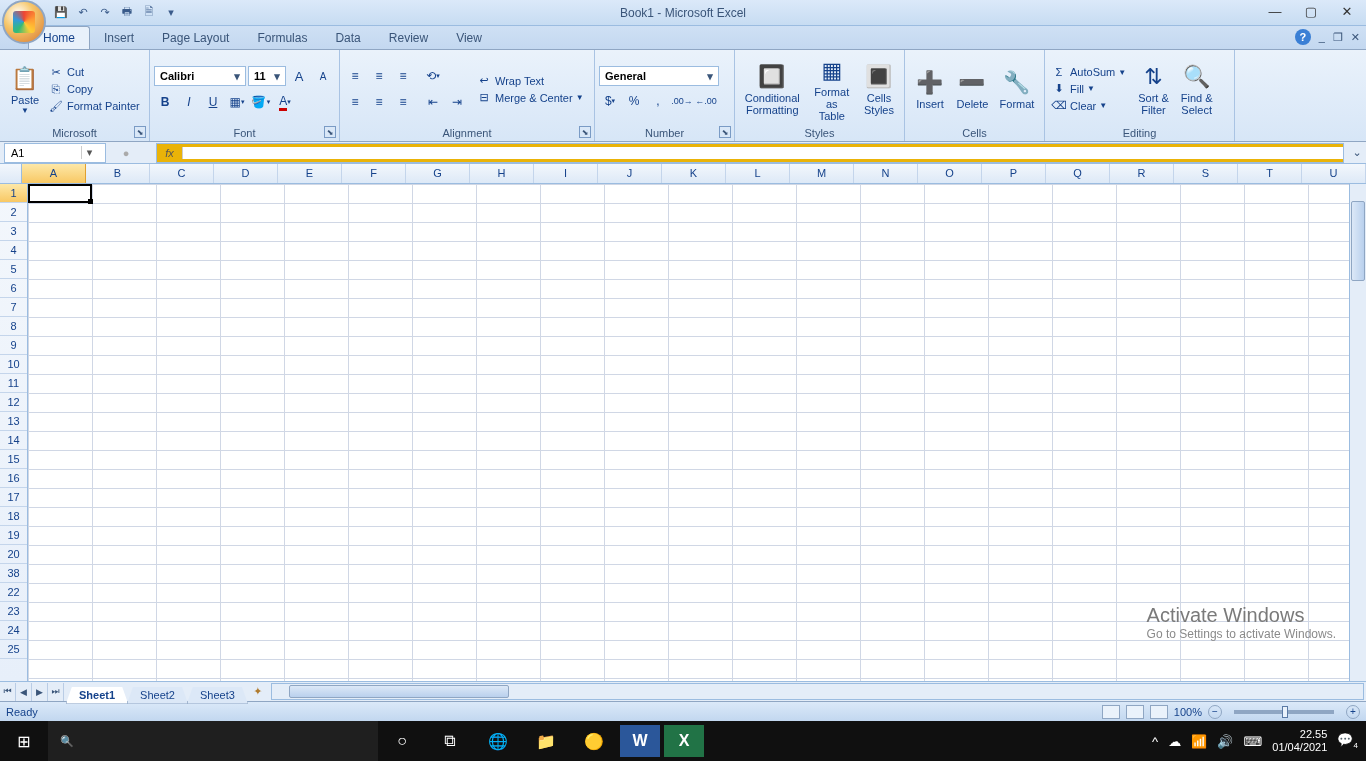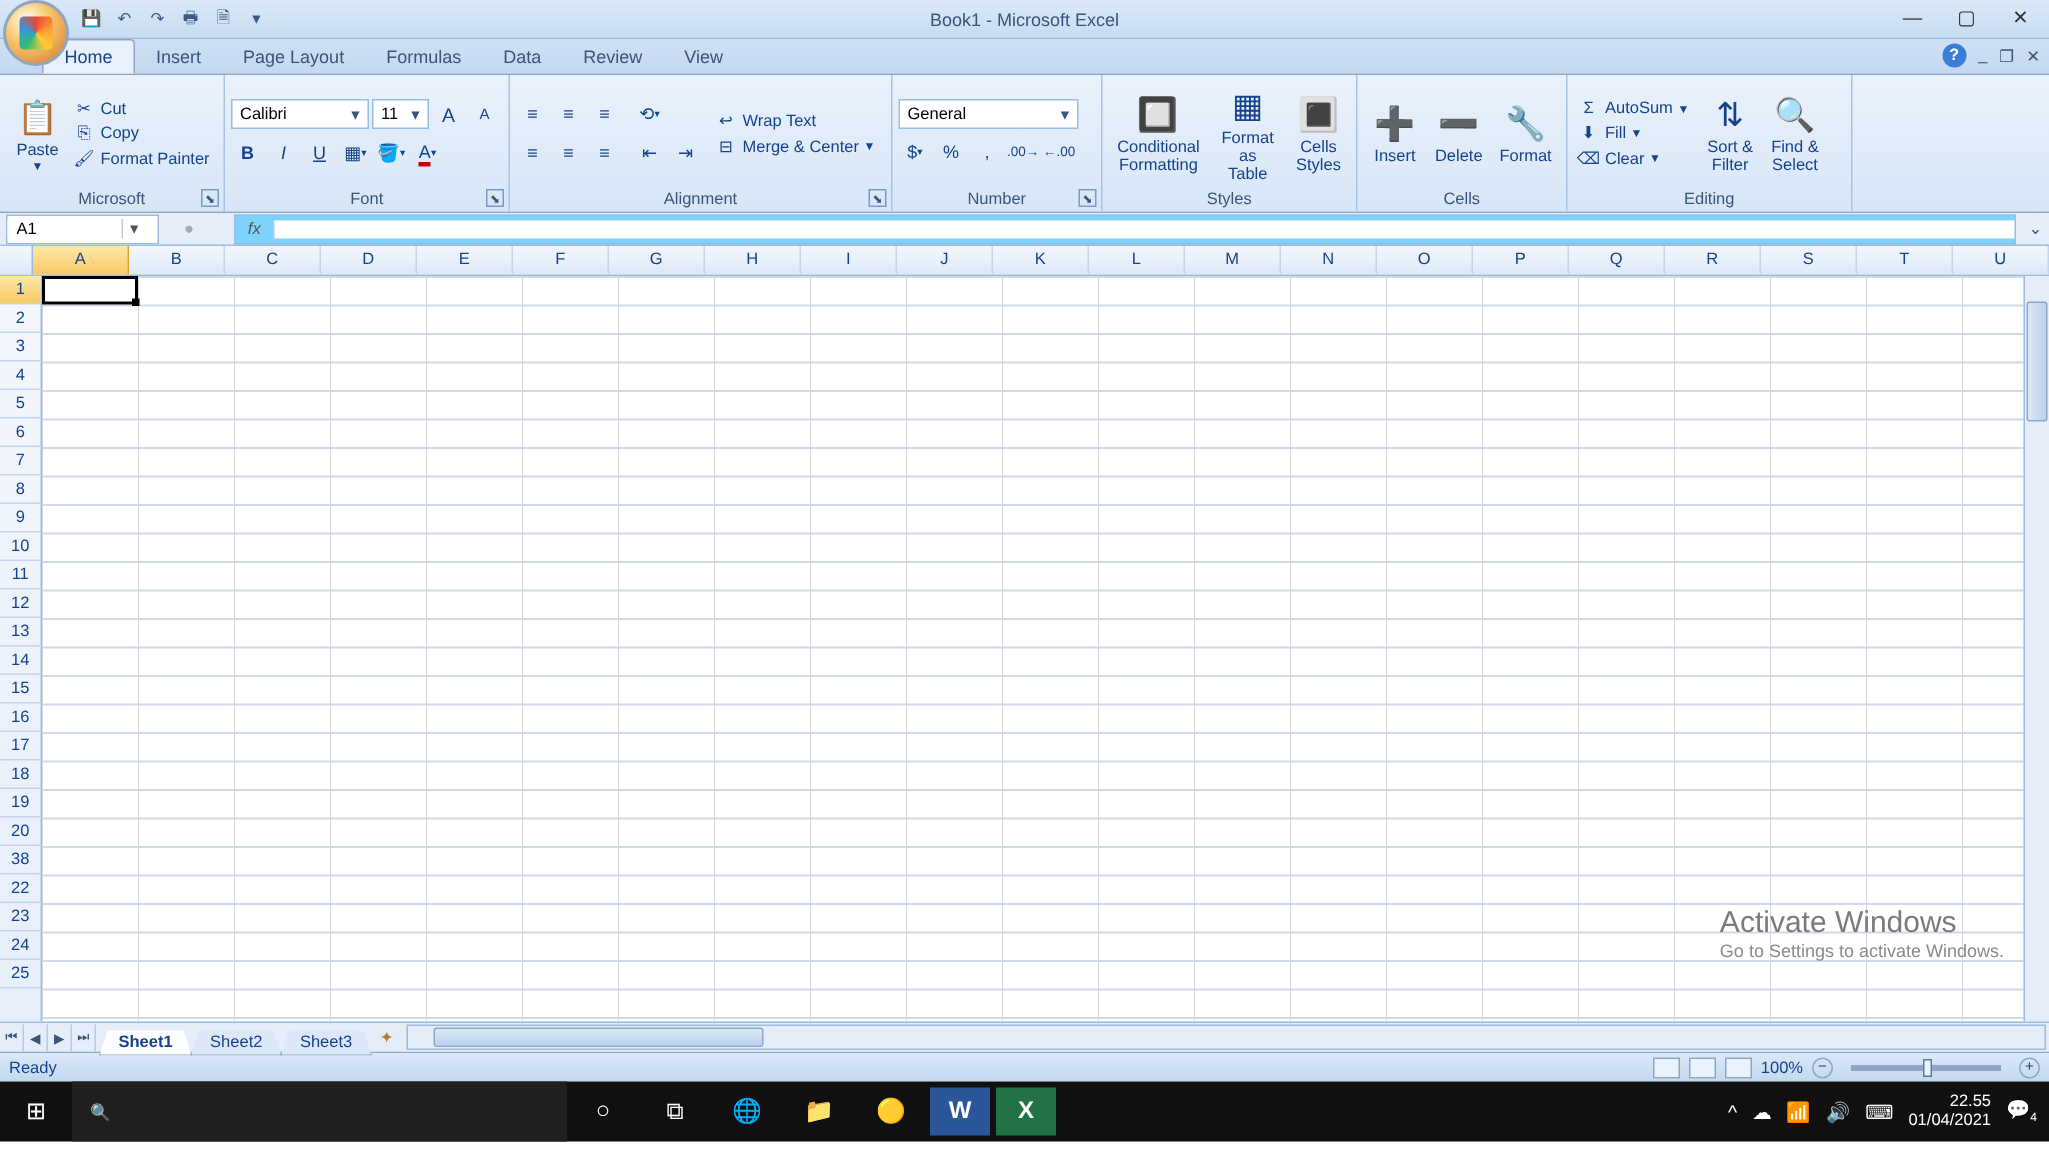--- a/index.html
+++ b/index.html
@@ -28,30 +28,30 @@
 .group-body { flex:1; display:flex; align-items:center; }
 .group-label { text-align:center; font-size:11px; color:#3a5579; padding:2px 0; position:relative; }
 .group-launcher { position:absolute; right:3px; bottom:3px; width:12px; height:12px; border:1px solid #7a9bc5; font-size:8px; display:flex; align-items:center; justify-content:center; color:#3a5579; cursor:pointer; }
 .big-btn { display:flex; flex-direction:column; align-items:center; justify-content:center; padding:2px 6px; cursor:pointer; color:#15428b; min-width:42px; }
 .big-btn .icon { font-size:22px; height:30px; display:flex; align-items:center; }
 .big-btn .lbl { font-size:11px; text-align:center; line-height:12px; }
 .stack { display:flex; flex-direction:column; gap:2px; justify-content:center; }
 .stack-row { display:flex; align-items:center; gap:3px; color:#15428b; cursor:pointer; padding:1px 2px; font-size:11px; white-space:nowrap; }
 .stack-row .ico { width:16px; text-align:center; }
 .mini-btn { width:22px; height:22px; border:1px solid transparent; display:flex; align-items:center; justify-content:center; cursor:pointer; color:#15428b; font-size:12px; }
-.combo { height:20px; border:1px solid #9bbce0; background:#fff; display:flex; align-items:center; font-size:11px; padding:0 2px; }
+.combo { height:20px; border:1px solid #9bbce0; background:#fff; display:flex; align-items:center; font-size:11px; padding:0 2px;font-weight:bold; }
 .combo .dd { width:12px; text-align:center; color:#3a5579; cursor:pointer; }
 .row { display:flex; gap:2px; align-items:center; }
 
 
 .fbar { height:22px; background:#e4edf8; border-bottom:1px solid #9bbce0; display:flex; align-items:center; }
 .namebox { width:102px; height:20px; border:1px solid #9bbce0; background:#fff; margin-left:4px; display:flex; align-items:center; }
 .namebox input { border:none; width:76px; font-size:11px; padding-left:6px; outline:none; }
 .namebox .dd { width:16px; text-align:center; color:#555; cursor:pointer; border-left:1px solid #ccc; }
-.fx-area { flex:1; display:flex; align-items:center; height:20px; border:1px solid #9bbce0; background:#7dd3fc; margin:0 4px 0 10px; }
+.fx-area { flex:1; display:flex; align-items:center; height:20px; border:1px solid #9bbce0; background:#eab308; margin:0 4px 0 10px; }
 .fx-btn { width:26px; text-align:center; color:#555; border-right:1px solid #ccc; cursor:pointer; font-style:italic; font-size:11px; }
 .fx-input { flex:1; border:none; outline:none; font-size:11px; padding-left:4px; }
 .fbar-expand { width:18px; text-align:center; cursor:pointer; color:#3a5579; }
 
 
 .grid-area { height: 517px; display:flex; flex-direction:column; position:relative; }
 .colhdr-row { height:20px; display:flex; background:linear-gradient(#f3f7fc,#dde9f7); border-bottom:1px solid #9bbce0; }
 .corner { width:28px; border-right:1px solid #9bbce0; background:linear-gradient(#f3f7fc,#dde9f7); cursor:pointer; }
 .colhdr { width:64px; border-right:1px solid #c4d5eb; text-align:center; font-size:11px; color:#15428b; line-height:19px; cursor:pointer; }
 .colhdr.sel { background:linear-gradient(#fde8a8,#f8c864); border-right-color:#e0a030; }

